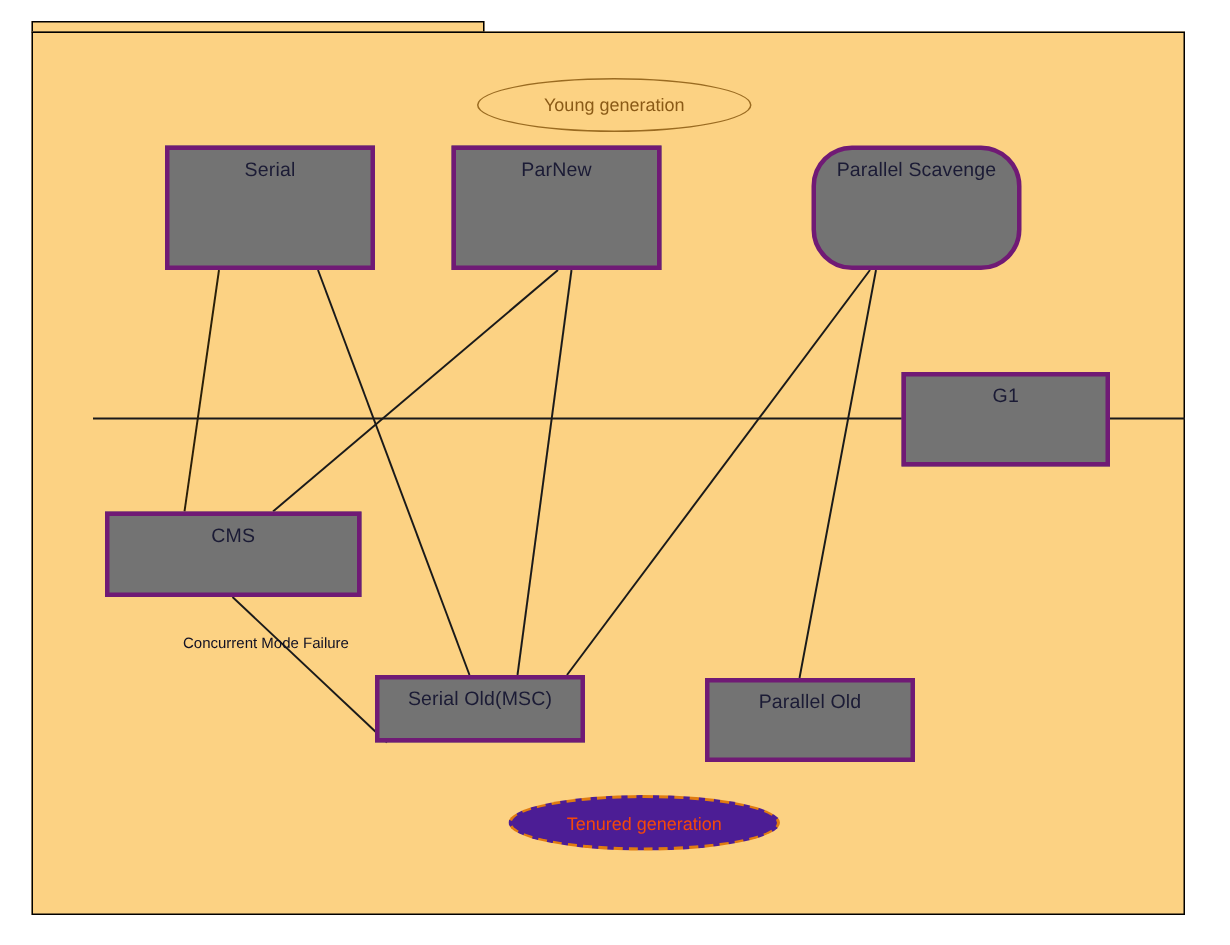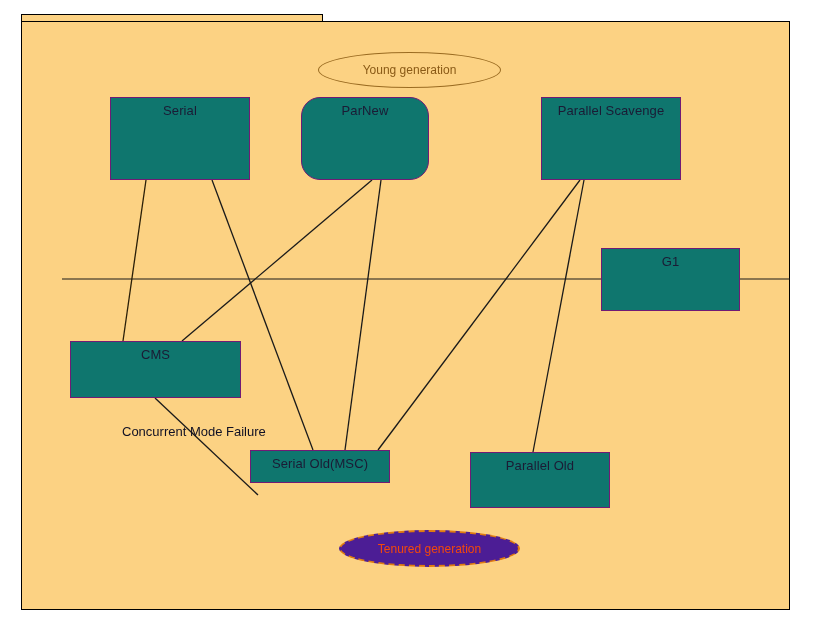--- a/index.html
+++ b/index.html
@@ -42,22 +42,22 @@
   #edges {
     position: absolute;
     left: 0;
     top: 0;
     width: 820px;
     height: 630px;
     pointer-events: none;
   }
   .gc-box {
     position: absolute;
-    background: #0f766e;
-    border: 1px solid #701a75;
+    background: #737373;
+    border: 3px solid #701a75;
     box-sizing: border-box;
     text-align: center;
   }
   .gc-box .gc-label {
     display: block;
     margin-top: 5px;
     font-size: 13px;
     color: #1b1b35;
     line-height: 16px;
     letter-spacing: 0.1px;
@@ -76,21 +76,21 @@
     color: #8a5a16;
     background: transparent;
   }
   #tenured-generation-ellipse {
     border: 2px dashed #e07b10;
     background: #4c1d95;
     color: #f4490a;
   }
   #concurrent-mode-failure-label {
     position: absolute;
-    font-size: 13px;
+    font-size: 10px;
     color: #101024;
     white-space: nowrap;
   }
 </style>
 </head>
 <body>
 
 <div id="stage">
 
   <div id="title-tab"></div>
@@ -117,41 +117,41 @@
   </svg>
 
   <div class="gen-ellipse" id="young-generation-ellipse" style="left:318px; top:52px; width:183px; height:36px;">
     <span>Young generation</span>
   </div>
 
   <div class="gc-box" id="box-serial" style="left:110px; top:97px; width:140px; height:83px;">
     <span class="gc-label">Serial</span>
   </div>
 
-  <div class="gc-box" id="box-parnew" style="left:301px; top:97px; width:128px; height:83px;border-radius:19px;">
+  <div class="gc-box" id="box-parnew" style="left:301px; top:97px; width:140px; height:83px;">
     <span class="gc-label">ParNew</span>
   </div>
 
-  <div class="gc-box" id="box-parallel-scavenge" style="left:541px; top:97px; width:140px; height:83px;">
+  <div class="gc-box" id="box-parallel-scavenge" style="left:541px; top:97px; width:140px; height:83px;border-radius:27px;">
     <span class="gc-label">Parallel Scavenge</span>
   </div>
 
   <div class="gc-box" id="box-g1" style="left:601px; top:248px; width:139px; height:63px;">
     <span class="gc-label">G1</span>
   </div>
 
   <div class="gc-box" id="box-cms" style="left:70px; top:341px; width:171px; height:57px;">
     <span class="gc-label">CMS</span>
   </div>
 
   <div id="concurrent-mode-failure-label" style="left:122px; top:424px;">
     <span>Concurrent Mode Failure</span>
   </div>
 
-  <div class="gc-box" id="box-serial-old-msc" style="left:250px; top:450px; width:140px; height:33px;">
+  <div class="gc-box" id="box-serial-old-msc" style="left:250px; top:450px; width:140px; height:45px;">
     <span class="gc-label">Serial Old(MSC)</span>
   </div>
 
   <div class="gc-box" id="box-parallel-old" style="left:470px; top:452px; width:140px; height:56px;">
     <span class="gc-label">Parallel Old</span>
   </div>
 
   <div class="gen-ellipse" id="tenured-generation-ellipse" style="left:339px; top:530px; width:181px; height:37px;">
     <span>Tenured generation</span>
   </div>

